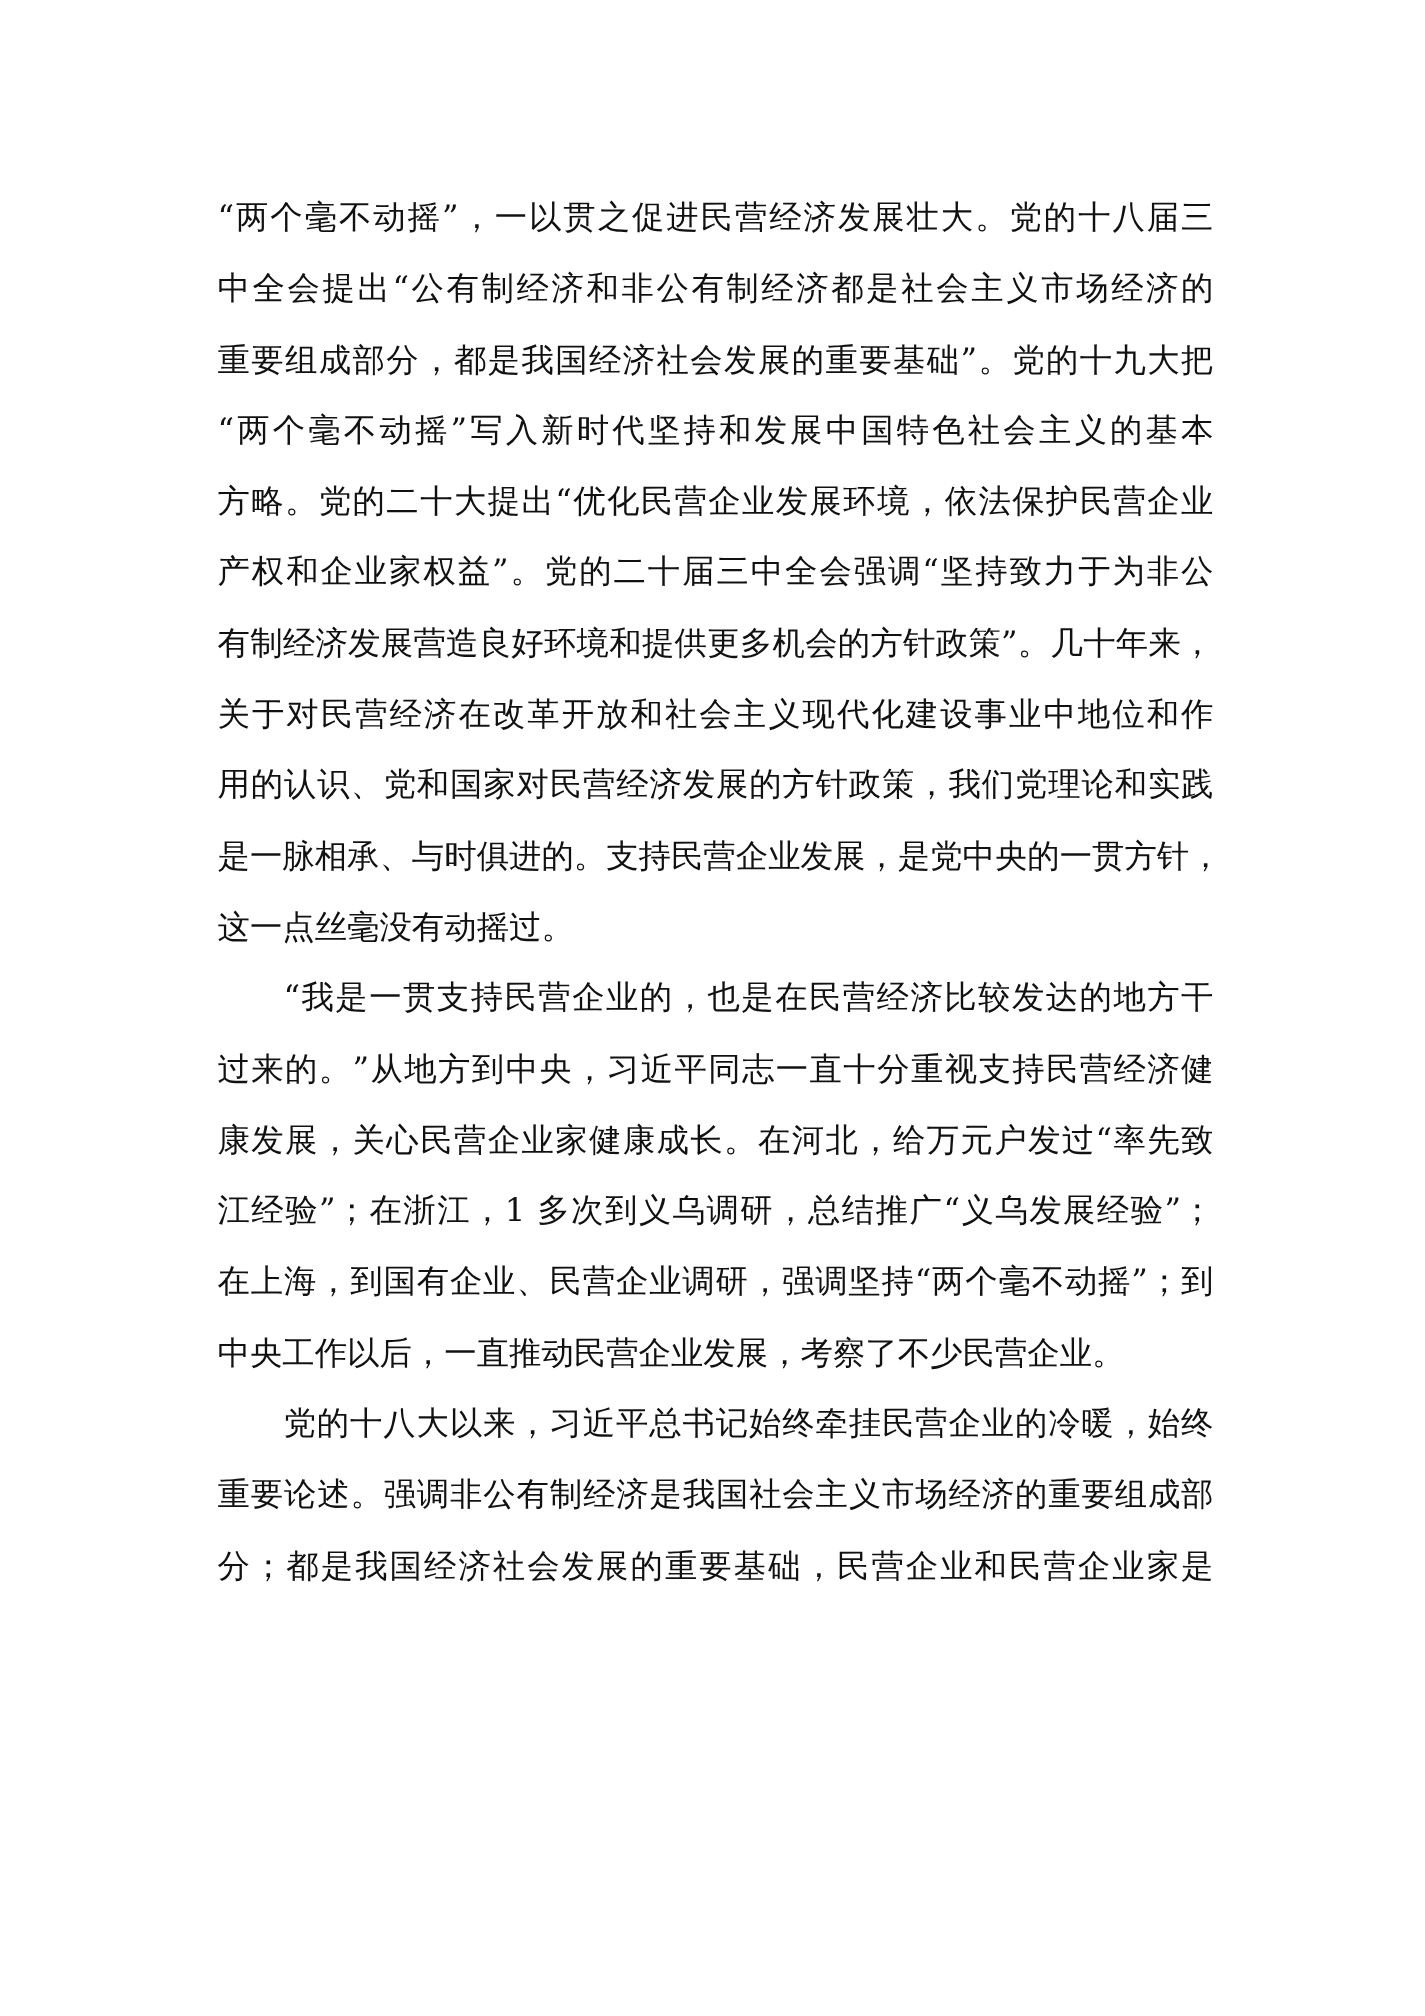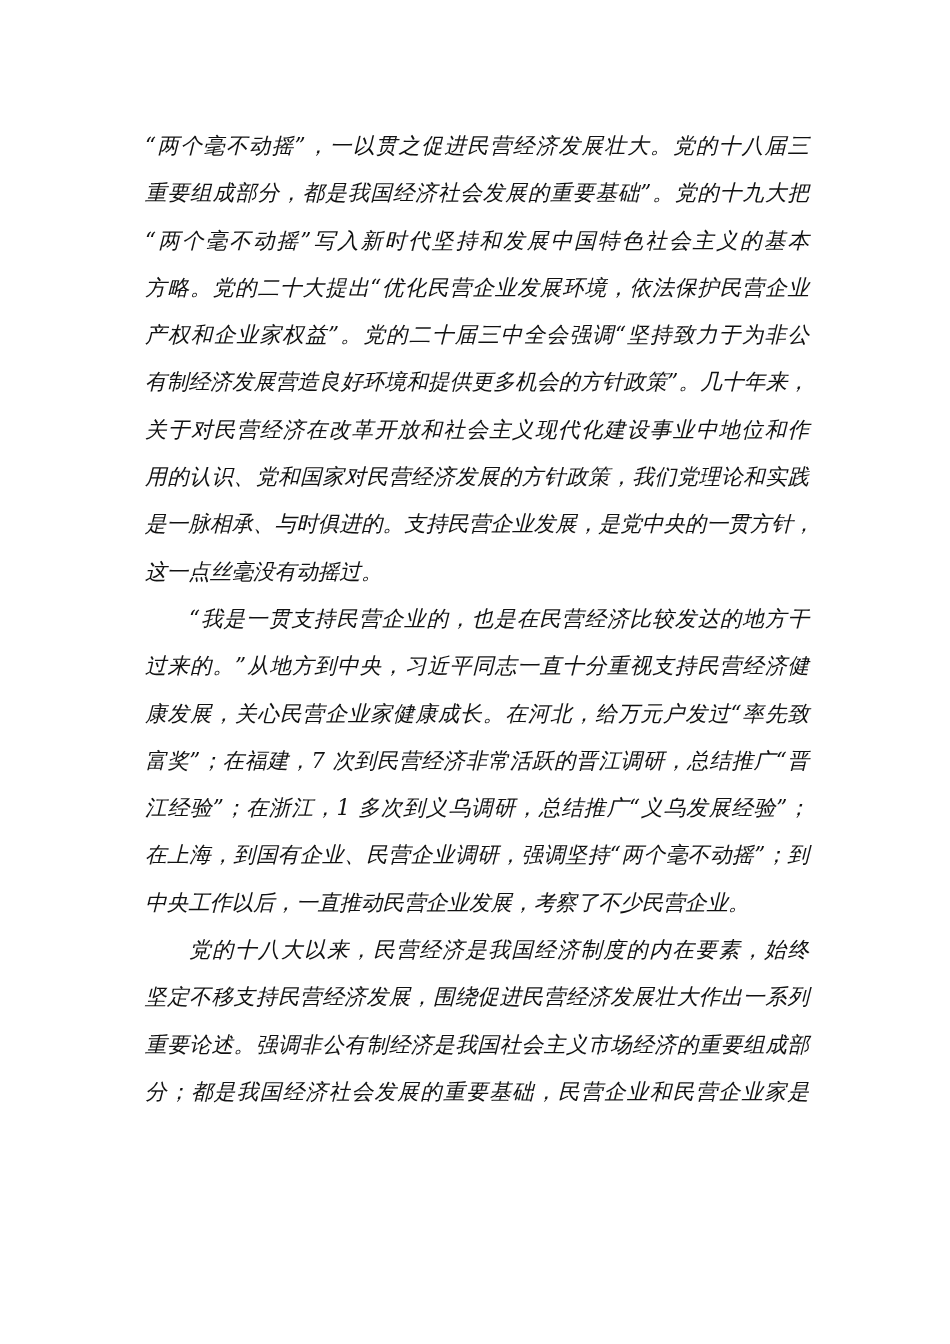--- a/index.html
+++ b/index.html
@@ -13,21 +13,20 @@
       position: relative;
       overflow: hidden;
       font-family: "DejaVu Serif", "Liberation Serif", serif;
       color: #111111;
     }
     .page {
       position: absolute;
       left: 145px;
       top: 122px;
       width: 664px;
-      font-style: italic;
     }
     .line {
       display: block;
       height: 47.3px;
       line-height: 47.3px;
       font-size: 21.6px;
       white-space: nowrap;
       letter-spacing: 0px;
       text-align: justify;
       text-align-last: justify;
@@ -38,38 +37,37 @@
     .line.indent {
       padding-left: 44px;
     }
   </style>
 </head>
 <body>
 
 <div class="page">
   <div>
     <span class="line">“两个毫不动摇”，一以贯之促进民营经济发展壮大。党的十八届三</span>
+    <span class="line">中全会提出“公有制经济和非公有制经济都是社会主义市场经济的</span>
     <span class="line">重要组成部分，都是我国经济社会发展的重要基础”。党的十九大把</span>
     <span class="line">“两个毫不动摇”写入新时代坚持和发展中国特色社会主义的基本</span>
     <span class="line">方略。党的二十大提出“优化民营企业发展环境，依法保护民营企业</span>
     <span class="line">产权和企业家权益”。党的二十届三中全会强调“坚持致力于为非公</span>
     <span class="line">有制经济发展营造良好环境和提供更多机会的方针政策”。几十年来，</span>
     <span class="line">关于对民营经济在改革开放和社会主义现代化建设事业中地位和作</span>
     <span class="line">用的认识、党和国家对民营经济发展的方针政策，我们党理论和实践</span>
     <span class="line">是一脉相承、与时俱进的。支持民营企业发展，是党中央的一贯方针，</span>
     <span class="line last">这一点丝毫没有动摇过。</span>
   </div>
   <div>
     <span class="line indent">“我是一贯支持民营企业的，也是在民营经济比较发达的地方干</span>
     <span class="line">过来的。”从地方到中央，习近平同志一直十分重视支持民营经济健</span>
     <span class="line">康发展，关心民营企业家健康成长。在河北，给万元户发过“率先致</span>
-    <span class="line">富奖”；在福建，7 次到民营经济非常活跃的晋江调研，总结推广“晋</span>
     <span class="line">江经验”；在浙江，1 多次到义乌调研，总结推广“义乌发展经验”；</span>
     <span class="line">在上海，到国有企业、民营企业调研，强调坚持“两个毫不动摇”；到</span>
     <span class="line last">中央工作以后，一直推动民营企业发展，考察了不少民营企业。</span>
   </div>
   <div>
-    <span class="line indent">党的十八大以来，民营经济是我国经济制度的内在要素，始终</span>
-    <span class="line">坚定不移支持民营经济发展，围绕促进民营经济发展壮大作出一系列</span>
+    <span class="line indent">党的十八大以来，习近平总书记始终牵挂民营企业的冷暖，始终</span>
     <span class="line">重要论述。强调非公有制经济是我国社会主义市场经济的重要组成部</span>
     <span class="line">分；都是我国经济社会发展的重要基础，民营企业和民营企业家是</span>
   </div>
 </div>
 
 </body></html>

